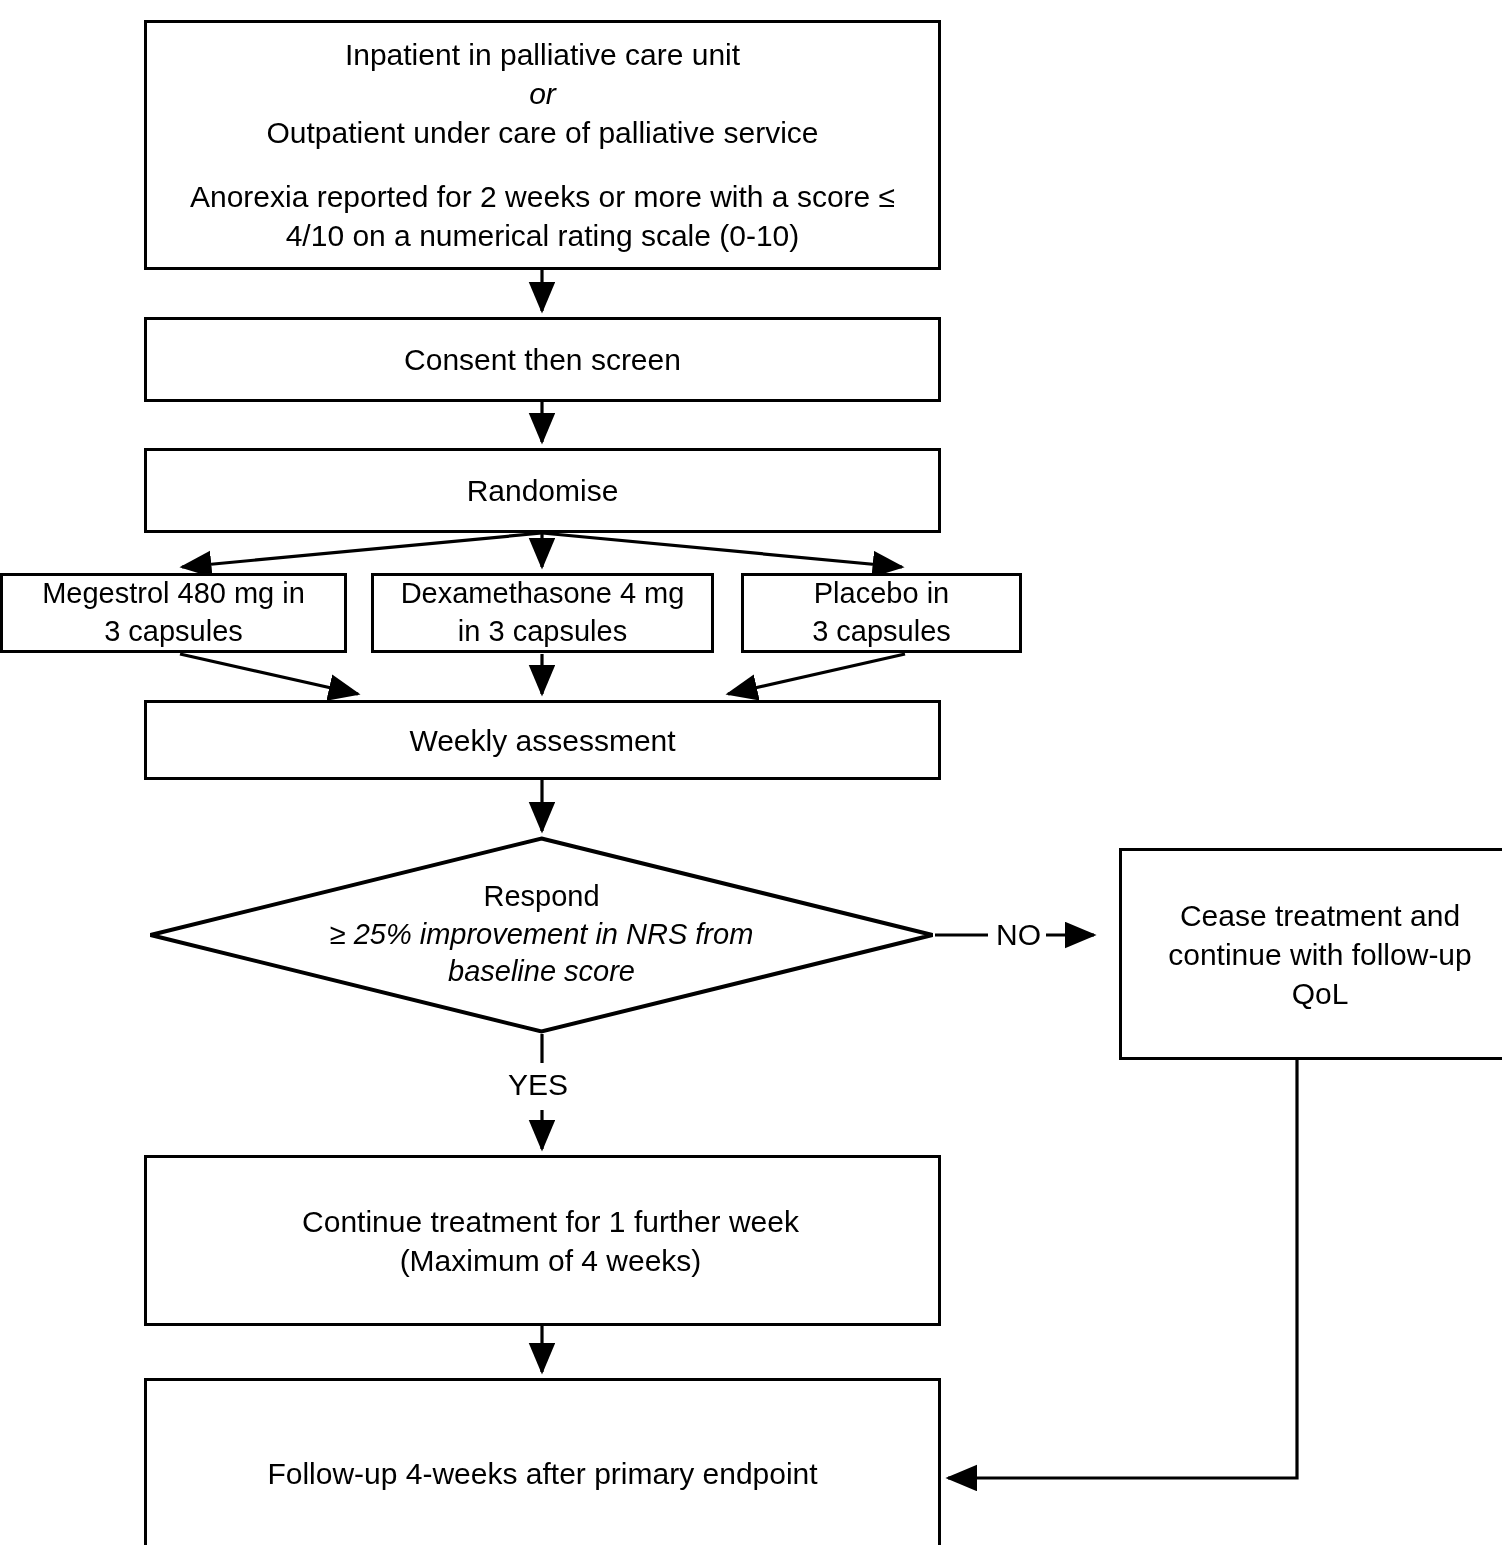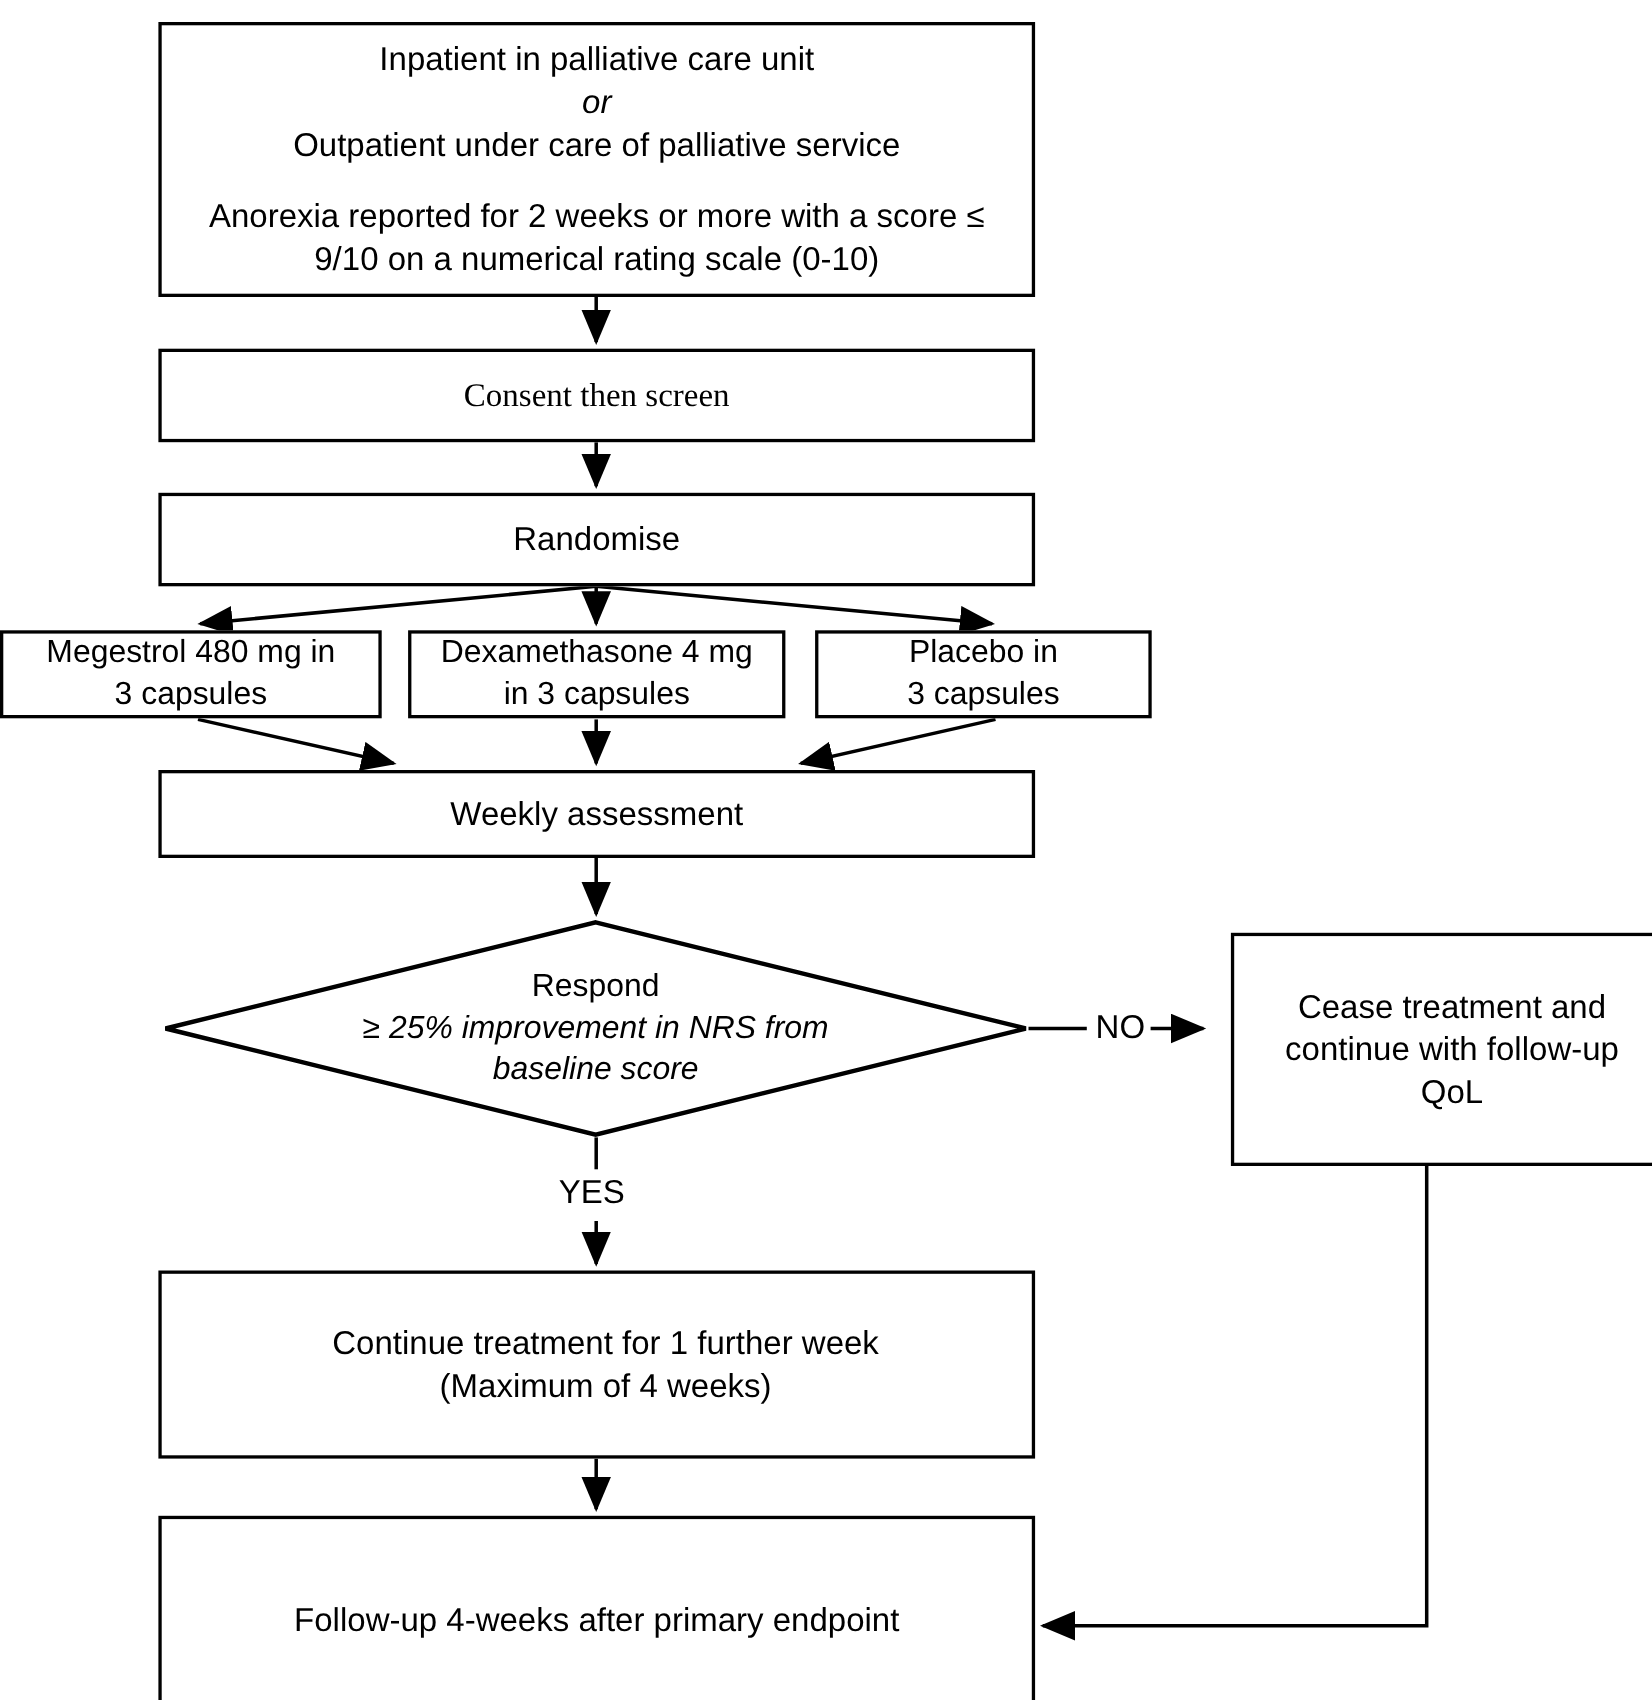--- a/index.html
+++ b/index.html
@@ -42,26 +42,26 @@
     padding: 0 6px;
     box-sizing: border-box;
   }
   .fs-big   { font-size: 30px; }
   .fs-mid   { font-size: 29px; }
   .it { font-style: italic; }
   .blank { display:block; height: 0.85em; }
 
   
   #n-eligibility { left: 144px;  top: 0px;    width: 797px;  height: 250px; }
-  #n-consent     { left: 144px;  top: 297px;  width: 797px;  height: 85px; font-family: Liberation Serif, serif;  }
+  #n-consent     { left: 144px;  top: 297px;  width: 797px;  height: 85px;  }
   #n-randomise   { left: 144px;  top: 428px;  width: 797px;  height: 85px;  }
 
   #n-megestrol   { left: 0px;    top: 553px;  width: 347px;  height: 80px;  }
   #n-dexameth    { left: 371px;  top: 553px;  width: 343px;  height: 80px;  }
-  #n-placebo     { left: 741px;  top: 553px;  width: 306px;  height: 80px;  }
+  #n-placebo     { left: 741px;  top: 553px;  width: 281px;  height: 80px;  }
 
   #n-weekly      { left: 144px;  top: 680px;  width: 797px;  height: 80px;  }
 
   #n-cease       { left: 1119px; top: 828px;  width: 402px;  height: 212px; }
   #n-continue    { left: 144px;  top: 1135px; width: 797px;  height: 171px; padding-left: 16px; }
   #n-followup    { left: 144px;  top: 1358px; width: 797px;  height: 190px; }
 
   
   #n-respond {
     position: absolute;
@@ -137,21 +137,21 @@
     </g>
   </svg>
 
   <div class="node fs-big" id="n-eligibility">
     <span class="txt">
       <span>Inpatient in palliative care unit</span><br>
       <em>or</em><br>
       <span>Outpatient under care of palliative service</span>
       <span class="blank"></span>
       <span>Anorexia reported for 2 weeks or more with a score ≤</span><br>
-      <span>9/10 on a numerical rating scale (0-10)</span>
+      <span>4/10 on a numerical rating scale (0-10)</span>
     </span>
   </div>
 
   <div class="node fs-big" id="n-consent">
     <span class="txt">Consent then screen</span>
   </div>
 
   <div class="node fs-big" id="n-randomise">
     <span class="txt">Randomise</span>
   </div>

